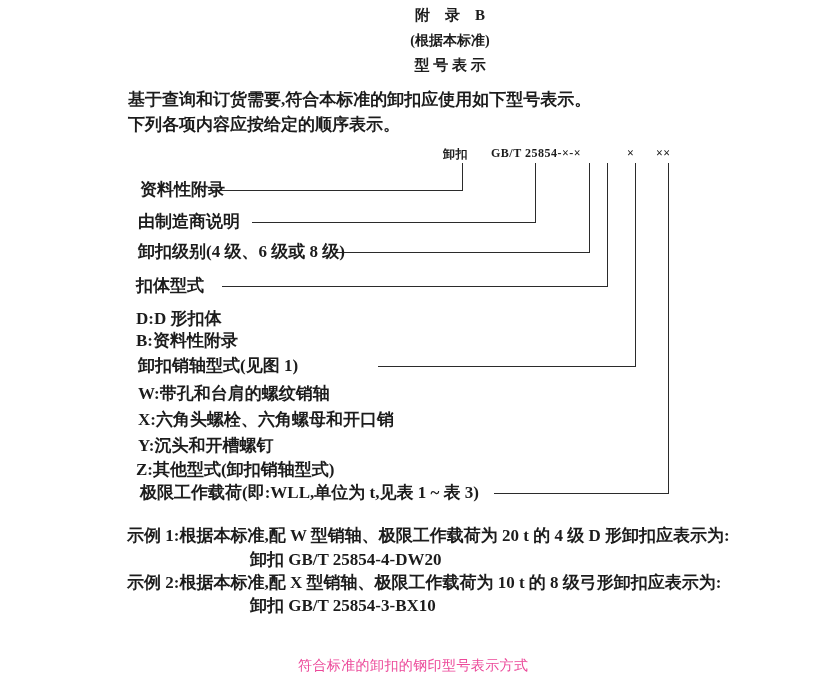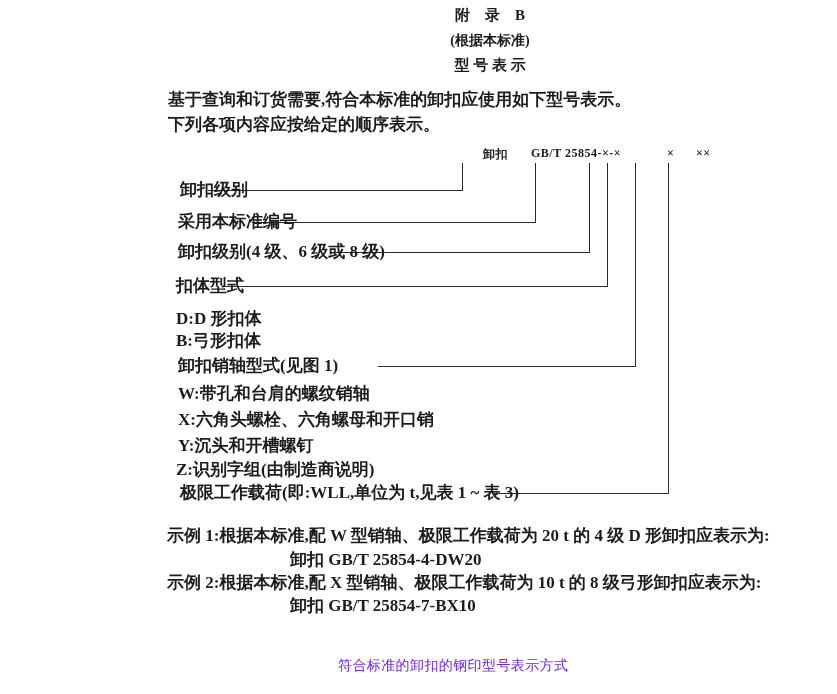--- a/index.html
+++ b/index.html
@@ -8,42 +8,42 @@
     background: #ffffff;
   }
   body {
     width: 837px;
     height: 694px;
     position: relative;
     overflow: hidden;
     font-family: "Liberation Serif", "DejaVu Serif", serif;
     color: #1c1c1c;
   }
-  .abs { position: absolute; white-space: nowrap; margin-left: 40px; }
+  .abs { position: absolute; white-space: nowrap; }
   .doc-text {
     font-family: "Liberation Serif", "DejaVu Serif", serif;
     font-weight: 700;
     font-size: 17px;
     line-height: 18px;
     color: #1c1c1c;
   }
   .title { font-size: 15px; transform: translateX(-50%); }
   .subtitle { font-size: 14px; transform: translateX(-50%); }
   .model-part { font-size: 12px; letter-spacing: 0.5px; }
   .connector {
     position: absolute;
     border-right: 1px solid #2b2b2b;
     border-bottom: 1px solid #2b2b2b;
   }
   .caption {
     font-family: Liberation Mono, monospace;
     font-weight: 400;
     font-size: 14px;
     letter-spacing: 0.4px;
-    color: #6d28d9;
+    color: #ec4899;
     text-align: right;
   }
 </style>
 </head>
 <body>
 
 <div class="abs doc-text title" style="left:450px; top:6px;">附　录　B</div>
 <div class="abs doc-text subtitle" style="left:450px; top:32px;">(根据本标准)</div>
 <div class="abs doc-text title" style="left:450px; top:56px;">型 号 表 示</div>
 
@@ -55,31 +55,31 @@
 <div class="abs doc-text model-part" style="left:627px; top:144px;">×</div>
 <div class="abs doc-text model-part" style="left:656px; top:144px;">××</div>
 
 <div class="connector" style="left:208px; top:163px; width:254px; height:27px;"></div>
 <div class="connector" style="left:252px; top:163px; width:283px; height:59px;"></div>
 <div class="connector" style="left:335px; top:163px; width:254px; height:89px;"></div>
 <div class="connector" style="left:222px; top:163px; width:385px; height:123px;"></div>
 <div class="connector" style="left:378px; top:163px; width:257px; height:203px;"></div>
 <div class="connector" style="left:494px; top:163px; width:174px; height:330px;"></div>
 
-<div class="abs doc-text" style="left:140px; top:181px;">卸扣级别</div>
-<div class="abs doc-text" style="left:138px; top:213px;">采用本标准编号</div>
+<div class="abs doc-text" style="left:140px; top:181px;">资料性附录</div>
+<div class="abs doc-text" style="left:138px; top:213px;">由制造商说明</div>
 <div class="abs doc-text" style="left:138px; top:243px;">卸扣级别(4 级、6 级或 8 级)</div>
 <div class="abs doc-text" style="left:136px; top:277px;">扣体型式</div>
 <div class="abs doc-text" style="left:136px; top:310px;">D:D 形扣体</div>
-<div class="abs doc-text" style="left:136px; top:332px;">B:弓形扣体</div>
+<div class="abs doc-text" style="left:136px; top:332px;">B:资料性附录</div>
 <div class="abs doc-text" style="left:138px; top:357px;">卸扣销轴型式(见图 1)</div>
 <div class="abs doc-text" style="left:138px; top:385px;">W:带孔和台肩的螺纹销轴</div>
 <div class="abs doc-text" style="left:138px; top:411px;">X:六角头螺栓、六角螺母和开口销</div>
 <div class="abs doc-text" style="left:138px; top:437px;">Y:沉头和开槽螺钉</div>
-<div class="abs doc-text" style="left:136px; top:461px;">Z:识别字组(由制造商说明)</div>
+<div class="abs doc-text" style="left:136px; top:461px;">Z:其他型式(卸扣销轴型式)</div>
 <div class="abs doc-text" style="left:140px; top:484px;">极限工作载荷(即:WLL,单位为 t,见表 1 ~ 表 3)</div>
 
 <div class="abs doc-text" style="left:127px; top:527px;">示例 1:根据本标准,配 W 型销轴、极限工作载荷为 20 t 的 4 级 D 形卸扣应表示为:</div>
 <div class="abs doc-text" style="left:250px; top:551px;">卸扣 GB/T 25854-4-DW20</div>
 <div class="abs doc-text" style="left:127px; top:574px;">示例 2:根据本标准,配 X 型销轴、极限工作载荷为 10 t 的 8 级弓形卸扣应表示为:</div>
-<div class="abs doc-text" style="left:250px; top:597px;">卸扣 GB/T 25854-7-BX10</div>
+<div class="abs doc-text" style="left:250px; top:597px;">卸扣 GB/T 25854-3-BX10</div>
 
 <div class="abs caption" style="left:298px; top:657px;">符合标准的卸扣的钢印型号表示方式</div>
 
 </body></html>

